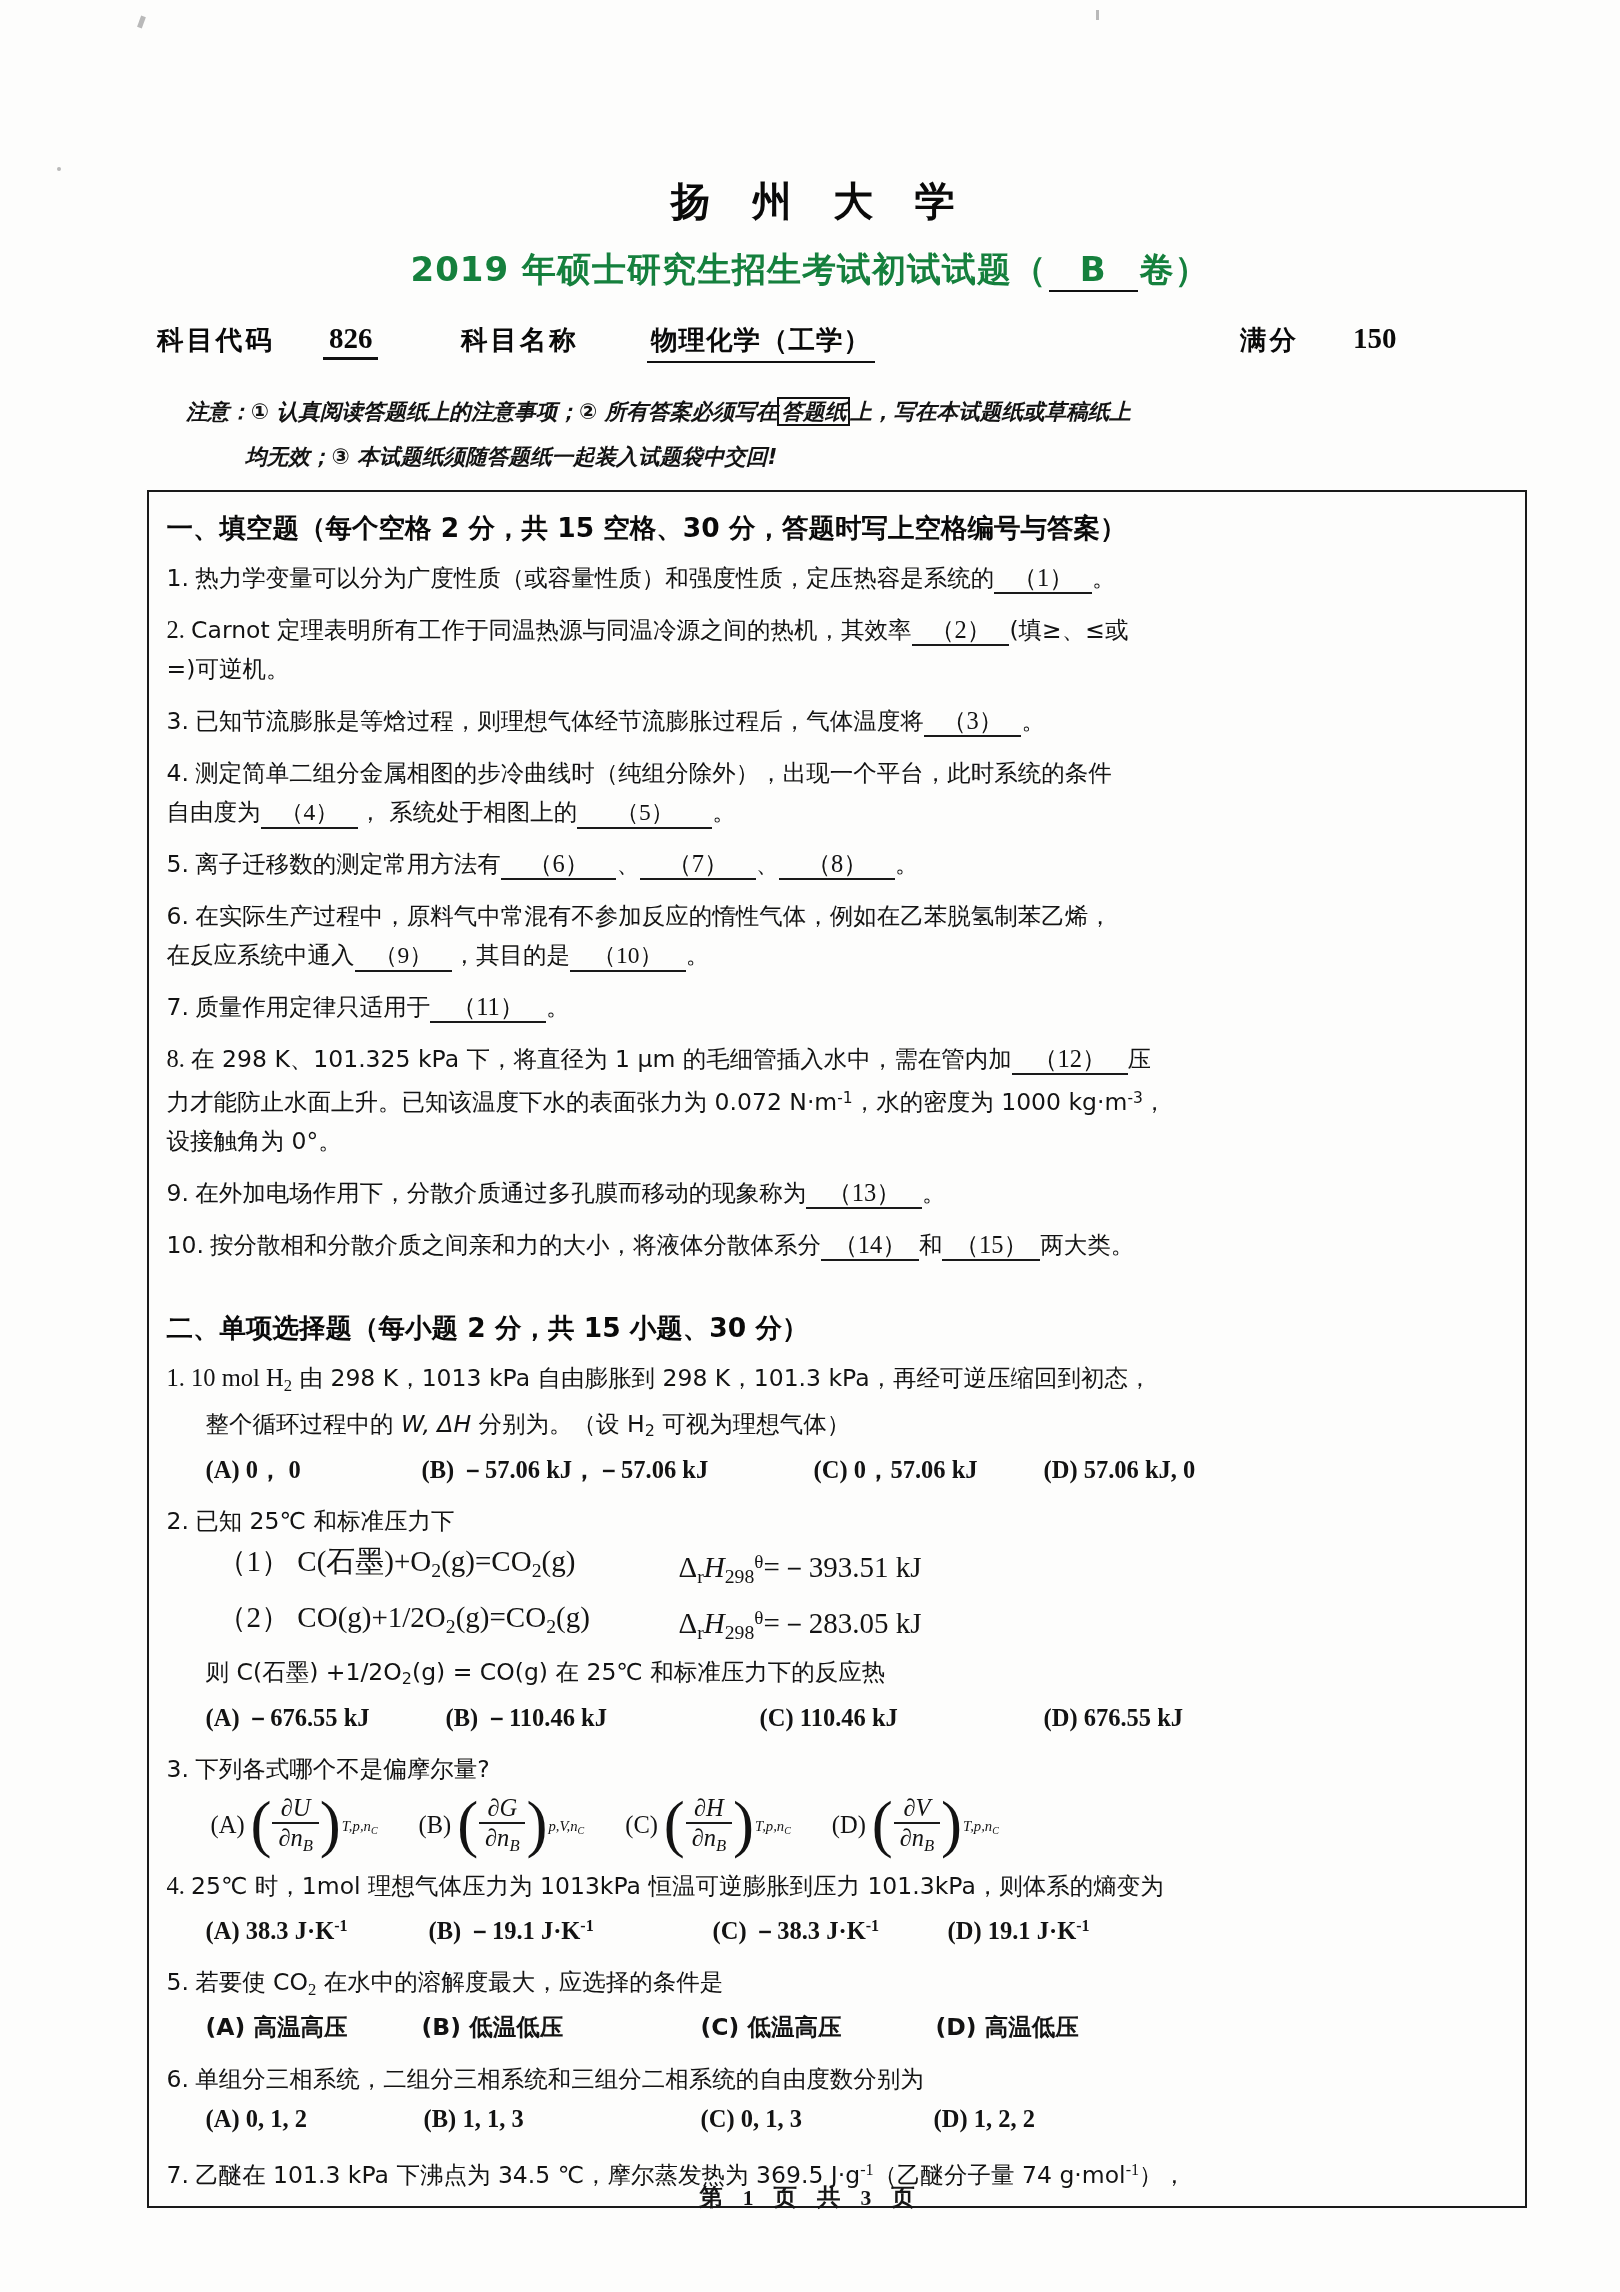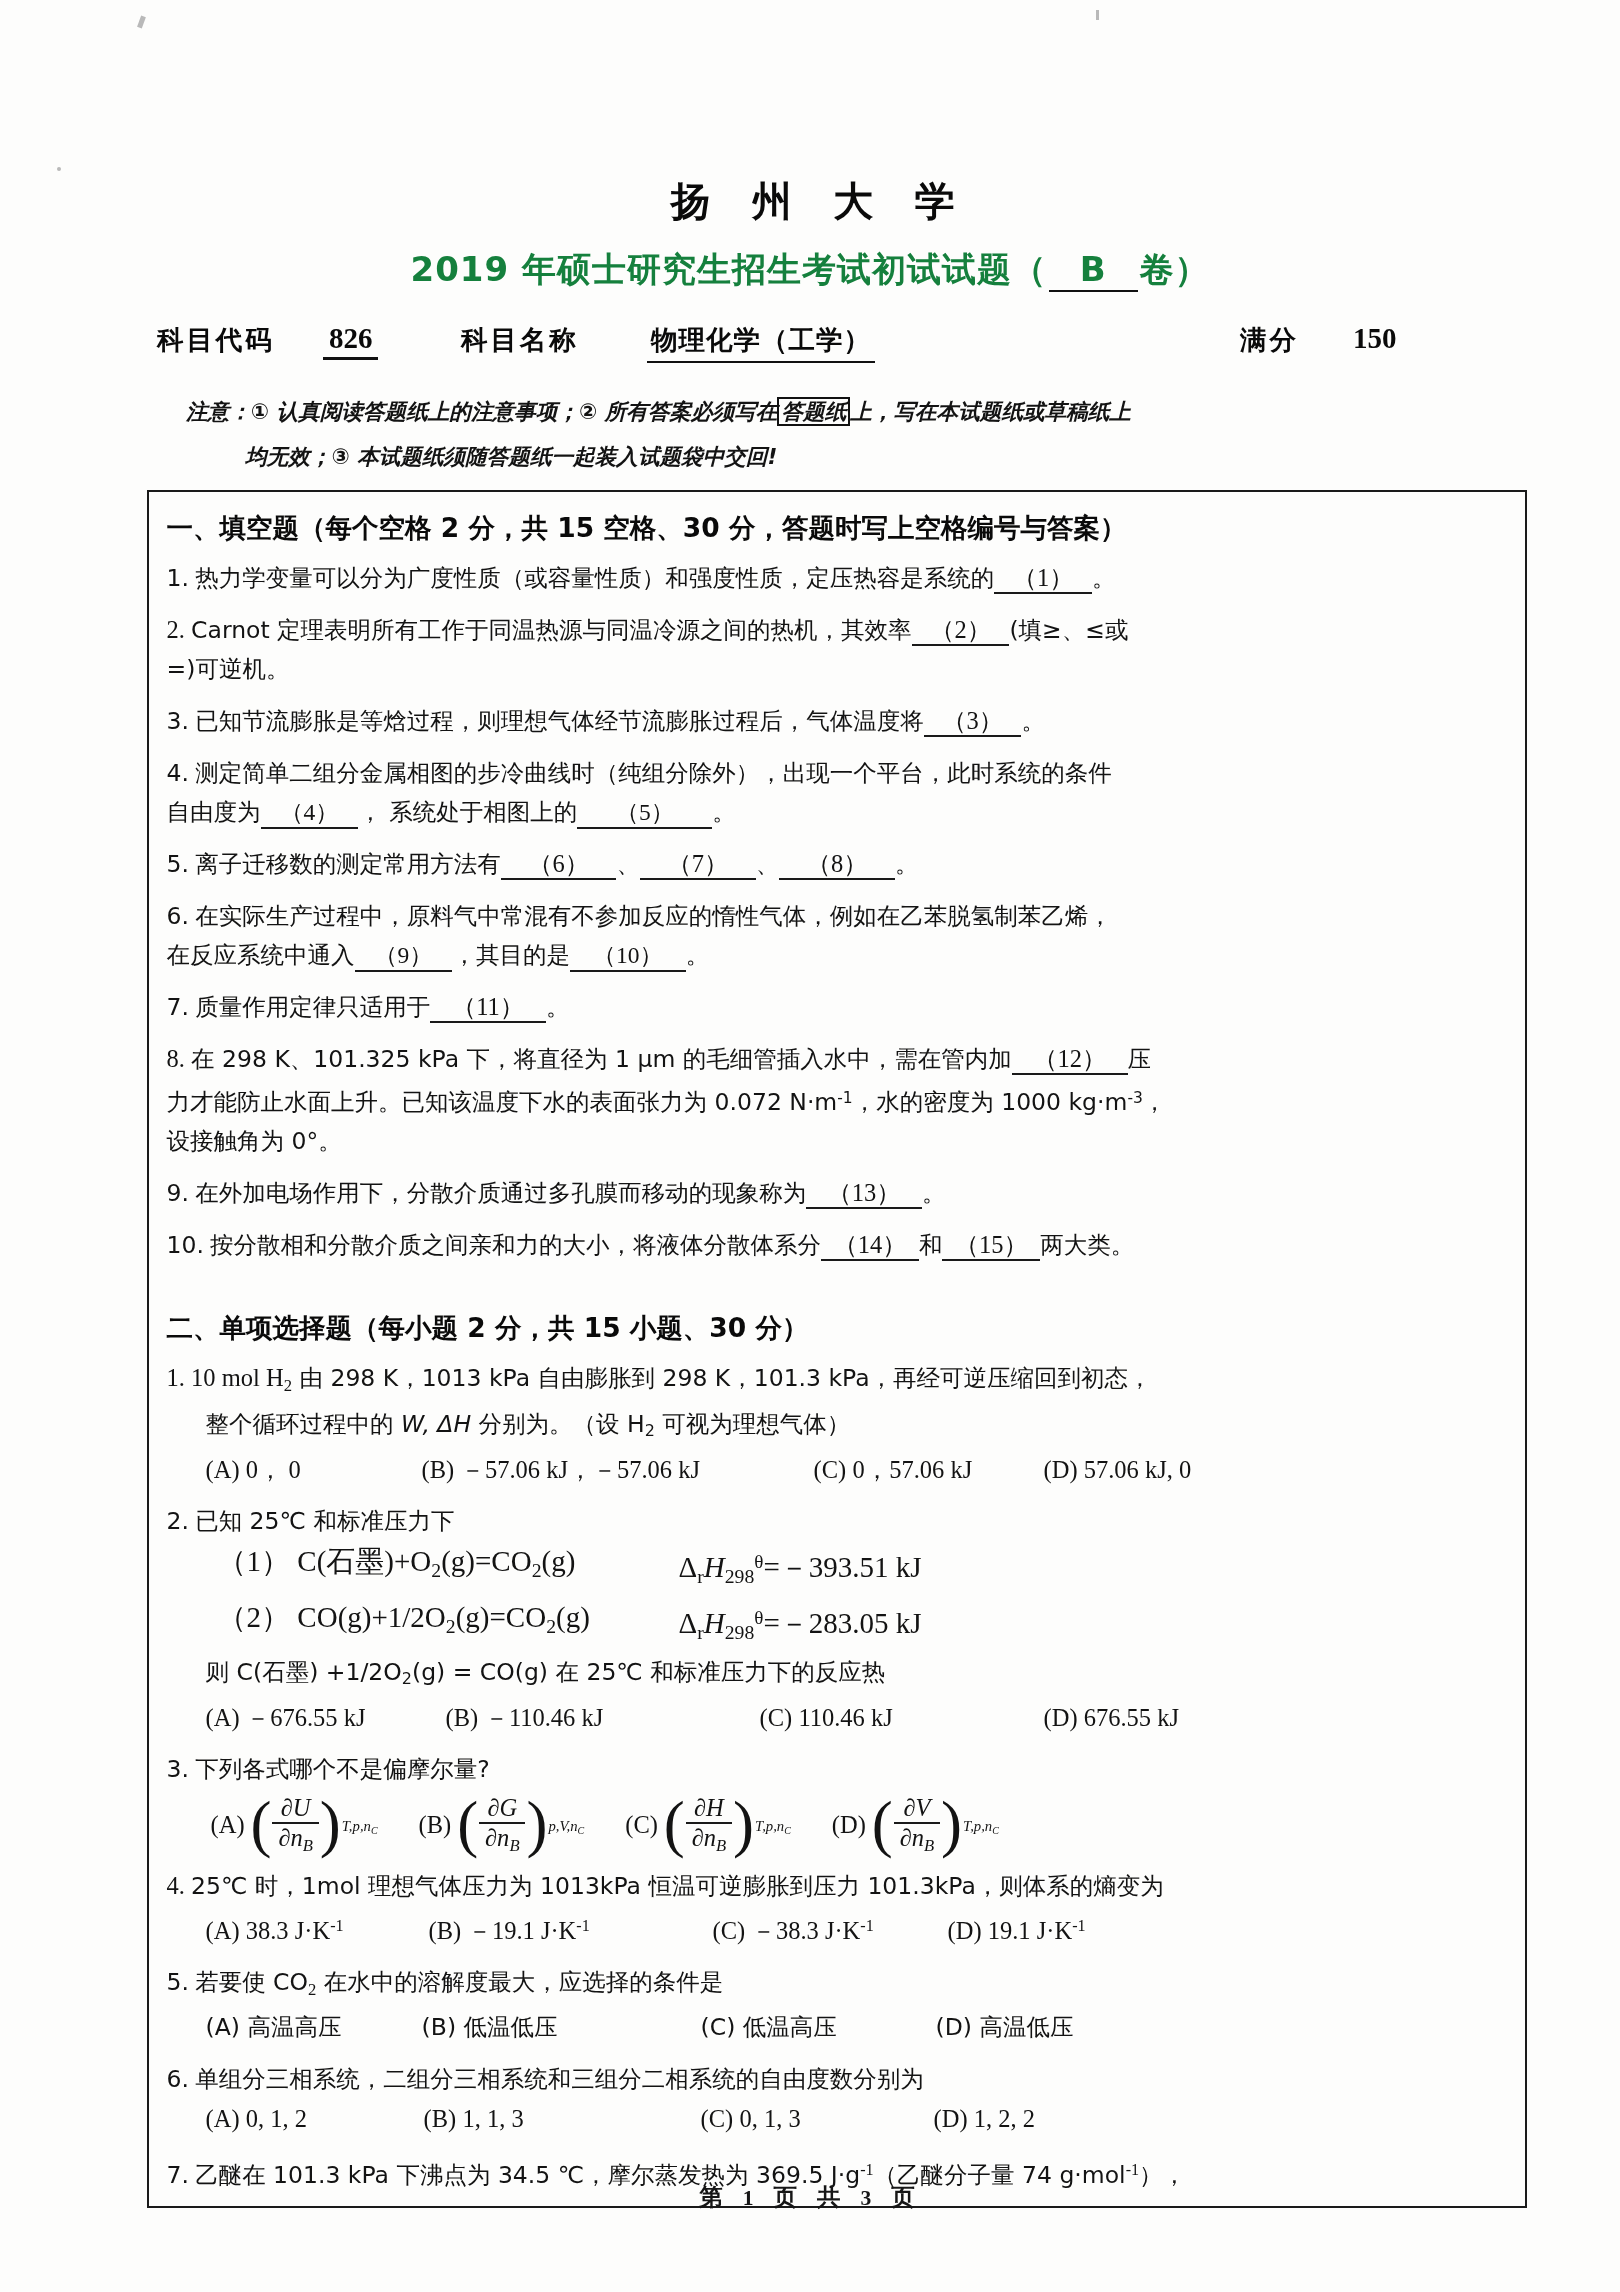--- a/index.html
+++ b/index.html
@@ -143,20 +143,21 @@
   sub { font-size: 0.68em; vertical-align: -0.28em; }
   sup { font-size: 0.66em; vertical-align: 0.48em; }
   .ital { font-style: italic; }
 
   
   .optrow {
     display: flex;
     padding-left: 39px;
     font-size: 24.5px;
     line-height: 39px;
+    font-weight: bold;
   }
   .optrow > span { white-space: nowrap; }
 
   
   .pd-row {
     display: flex;
     align-items: center;
     padding-left: 44px;
     margin: 5.9px 0 3.9px 0;
     font-size: 24.5px;

